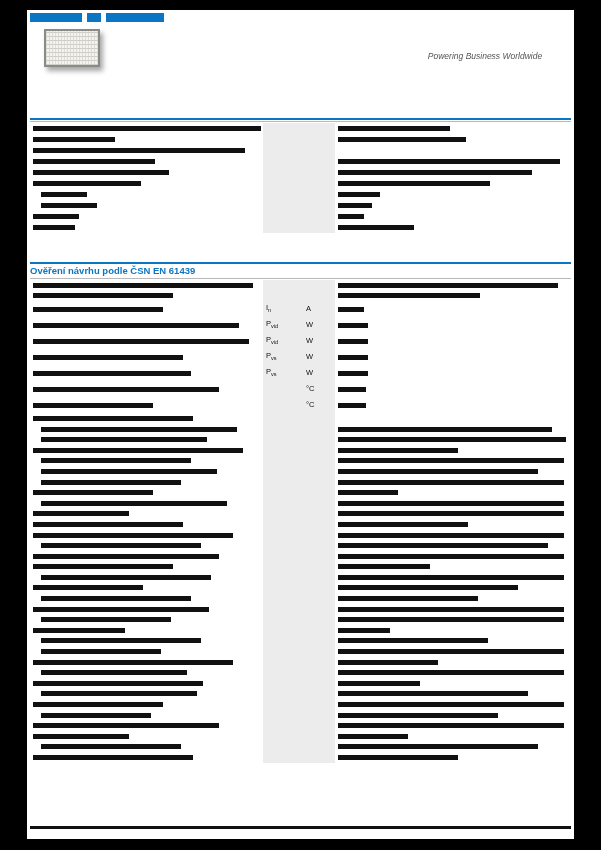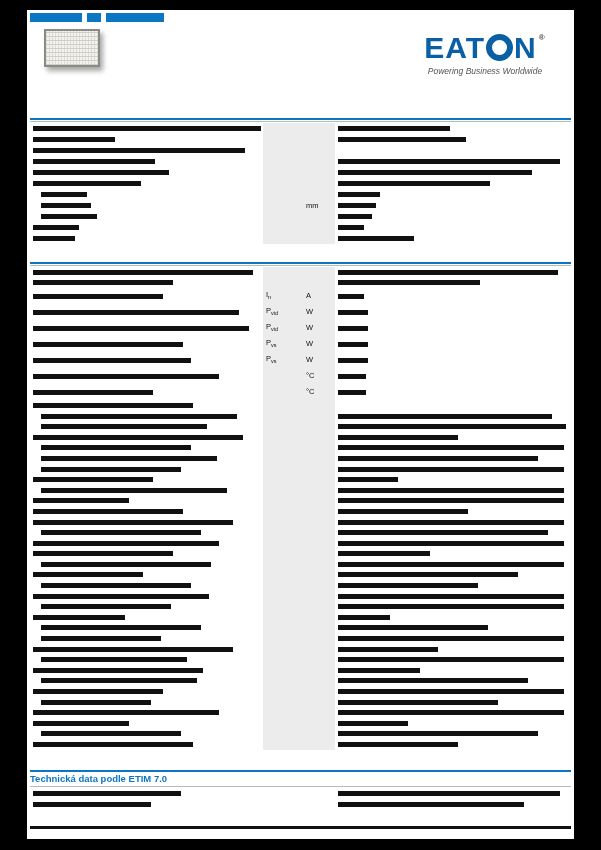--- a/index.html
+++ b/index.html
@@ -54,26 +54,20 @@
 
   <div class="title-bars">
       <div class="title-bar" style="width: 52px;"></div>
       <div class="title-bar" style="width: 14px;"></div>
       <div class="title-bar" style="width: 58px;"></div>
     </div>
 
   <div class="product-image"></div>
 
   <div class="logo-box">
-    <div class="brand">
-      <span>EAT</span>
-      <span class="o-ring"></span>
-      <span>N</span>
-      <sup>®</sup>
-    </div>
     <div class="tagline">Powering Business Worldwide</div>
   </div>
 
   <div class="section" style="top:108px;">
     <div class="rule"></div>
     <div class="subrule"></div>
     <div class="tbl">
         <div class="band"></div>
         <div class="row" style="height: 11px;">
           <div class="lbar" style="width: 228px; margin-left: 3px;"></div>
@@ -96,41 +90,37 @@
         </div>
         <div class="row" style="height: 11px;">
           <div class="lbar" style="width: 108px; margin-left: 3px;"></div>
           <div class="vbar" style="width: 152px;"></div>
         </div>
         <div class="row" style="height: 11px;">
           <div class="lbar" style="width: 46px; margin-left: 11px;"></div>
           <div class="vbar" style="width: 42px;"></div>
         </div>
         <div class="row" style="height: 11px;">
-          <div class="lbar" style="width: 50px; margin-left: 11px;"></div>
-          <span class="unit">mm</span>
-          <div class="vbar" style="width: 38px;"></div>
-        </div>
-        <div class="row" style="height: 11px;">
           <div class="lbar" style="width: 56px; margin-left: 11px;"></div>
           <div class="vbar" style="width: 34px;"></div>
         </div>
         <div class="row" style="height: 11px;">
           <div class="lbar" style="width: 46px; margin-left: 3px;"></div>
           <div class="vbar" style="width: 26px;"></div>
         </div>
         <div class="row" style="height: 11px;">
           <div class="lbar" style="width: 42px; margin-left: 3px;"></div>
           <div class="vbar" style="width: 76px;"></div>
         </div>
       </div>
   </div>
 
   <div class="section" style="top:252px;">
     <div class="rule"></div>
+    <div class="sec-title">Ověření návrhu podle ČSN EN 61439</div>
     <div class="subrule"></div>
     <div class="tbl">
         <div class="band"></div>
         <div class="row" style="height: 10.6px;">
           <div class="lbar" style="width: 220px; margin-left: 3px;"></div>
           <div class="vbar" style="width: 220px;"></div>
         </div>
         <div class="row" style="height: 10.6px;">
           <div class="lbar" style="width: 140px; margin-left: 3px;"></div>
           <div class="vbar" style="width: 142px;"></div>
@@ -302,30 +292,15 @@
           <div class="lbar" style="width: 140px; margin-left: 11px;"></div>
           <div class="vbar" style="width: 200px;"></div>
         </div>
         <div class="row" style="height: 10.6px;">
           <div class="lbar" style="width: 160px; margin-left: 3px;"></div>
           <div class="vbar" style="width: 120px;"></div>
         </div>
       </div>
   </div>
 
-  <div class="section" style="top:760px;">
-    <div class="rule"></div>
-    <div class="sec-title">Technická data podle ETIM 7.0</div>
-    <div class="subrule"></div>
-    <div class="tbl">
-        <div class="row" style="height: 11px;">
-          <div class="lbar" style="width: 148px; margin-left: 3px;"></div>
-          <div class="vbar" style="width: 222px;"></div>
-        </div>
-        <div class="row" style="height: 11px;">
-          <div class="lbar" style="width: 118px; margin-left: 3px;"></div>
-          <div class="vbar" style="width: 186px;"></div>
-        </div>
-      </div>
-  </div>
 
   <div class="footer-bar"></div>
 </div>
 
 </body></html>

